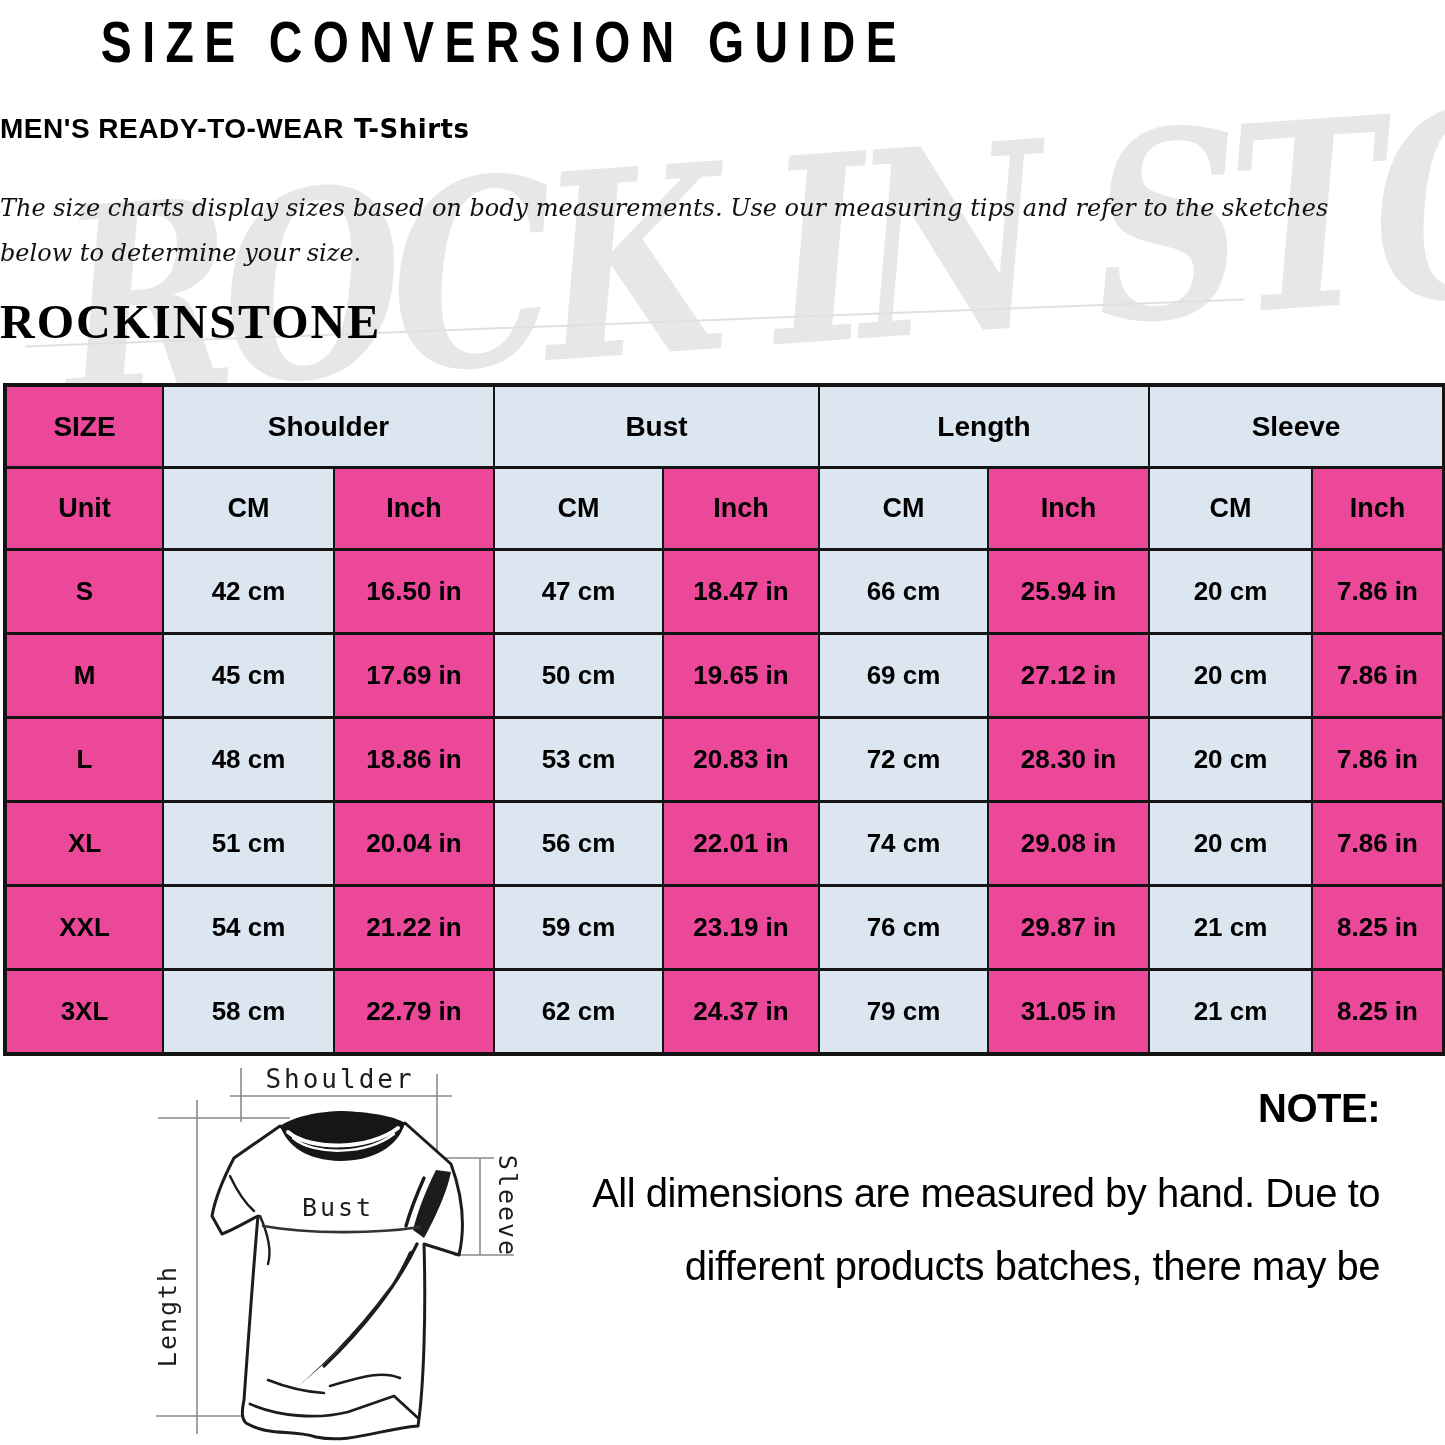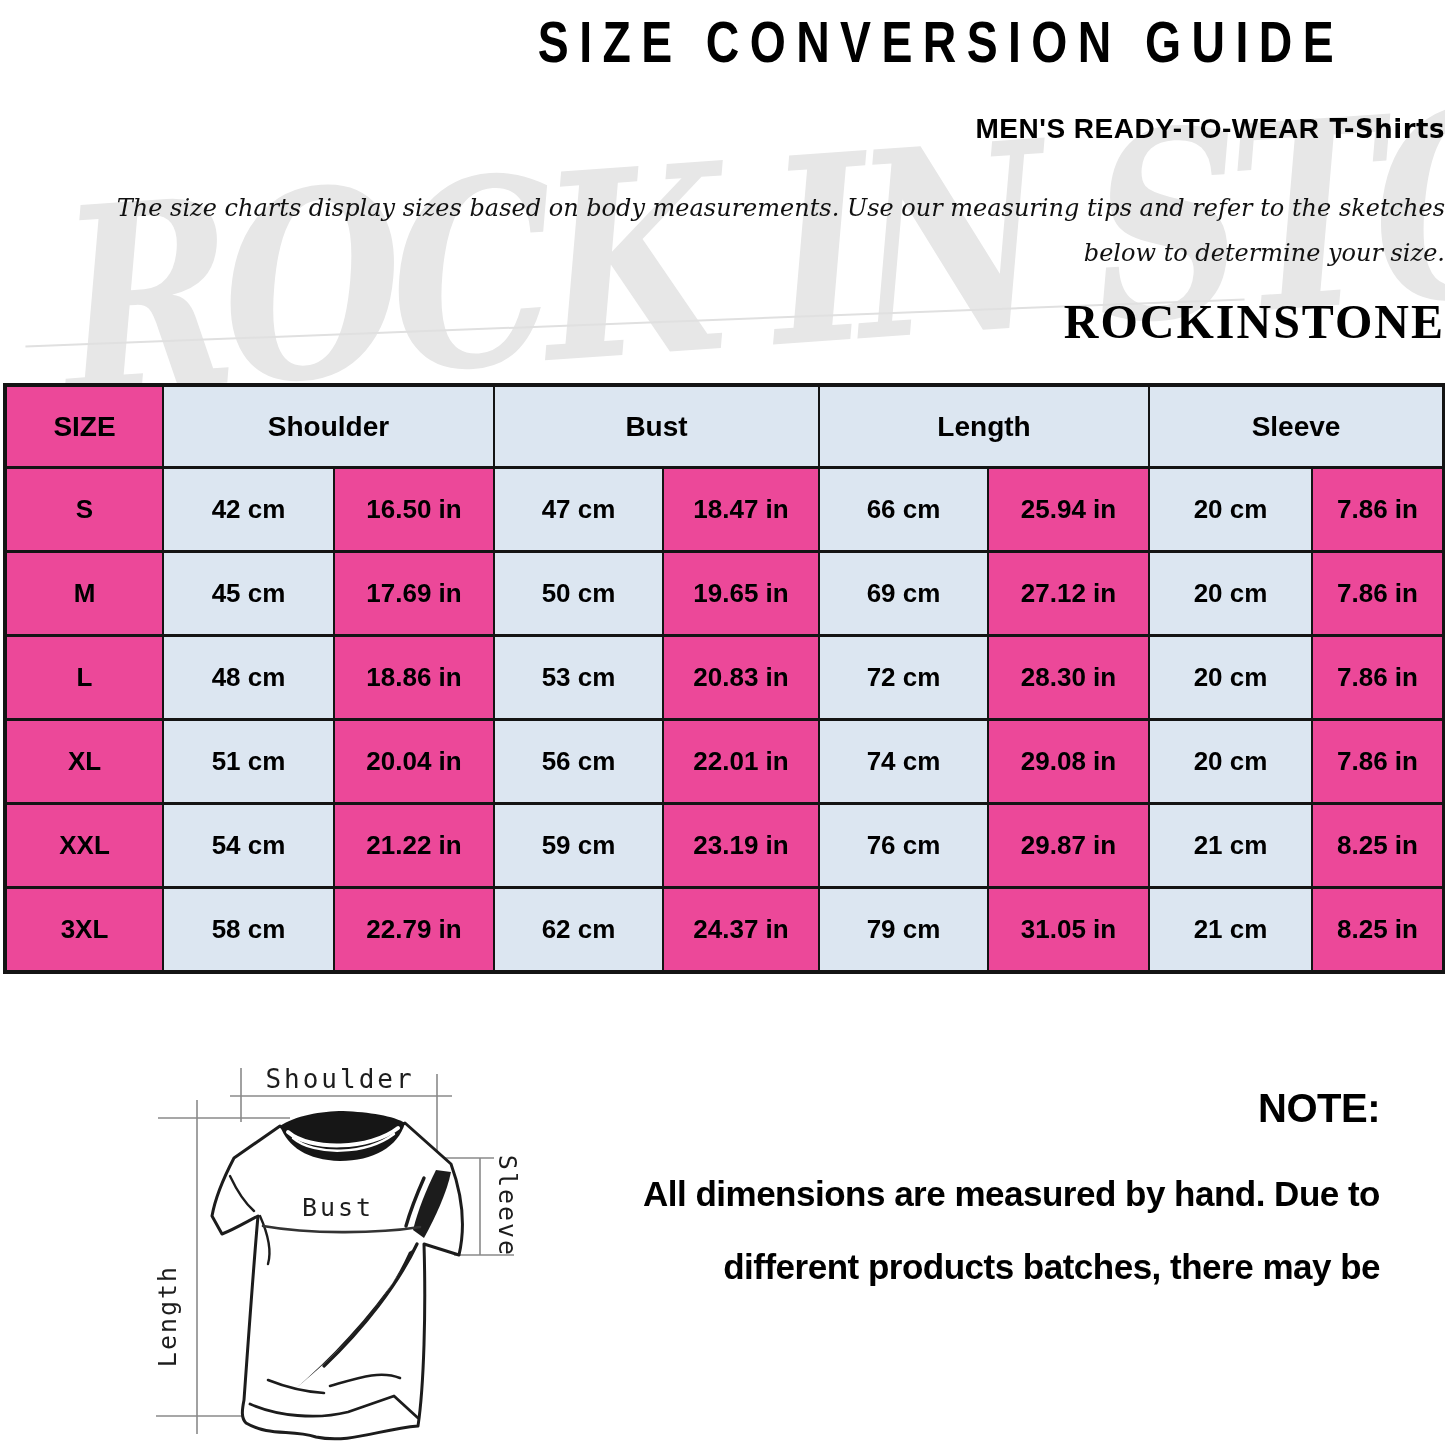--- a/index.html
+++ b/index.html
@@ -31,21 +31,21 @@
   }
   .watermark-underline {
     position: absolute;
     top: 322px; left: 25px;
     width: 1220px; height: 2px;
     background: #e0e0e0;
     transform: rotate(-2.2deg);
     z-index: 0;
   }
 
-  .layer { position: absolute; left: 0; width: 100%; z-index: 2; text-align: right; }
+  .layer { position: absolute; left: 0; width: 100%; z-index: 2; text-align: left; }
 
   
   .page-title {
     top: 8px;
     font-size: 58px;
     font-weight: 700;
     letter-spacing: 13px;
     white-space: nowrap;
   }
   .page-title > span { display: inline-block; transform: scaleX(0.80); transform-origin: center; }
@@ -116,22 +116,22 @@
     z-index: 2;
     text-align: right;
   }
   .note-heading {
     font-size: 40px;
     font-weight: 700;
     letter-spacing: -0.5px;
     margin: 0 0 26px 0;
   }
   .note-line {
-    font-size: 35px;
-    font-weight: 700;
+    font-size: 40px;
+    font-weight: 400;
     letter-spacing: -0.5px;
     line-height: 73px;
     white-space: nowrap;
   }
 </style>
 </head>
 <body>
 
 <div class="watermark">ROCK IN STONE</div>
 <div class="watermark-underline"></div>
@@ -164,20 +164,31 @@
       <col style="width:132px">
   </colgroup>
   <tbody>
       <tr class="row-group">
     <th class="c-white">SIZE</th>
     <th class="c-blue" colspan="2">Shoulder</th>
     <th class="c-blue" colspan="2">Bust</th>
     <th class="c-blue" colspan="2">Length</th>
     <th class="c-blue" colspan="2">Sleeve</th>
   </tr>
+  <tr class="row-unit">
+    <td class="c-white">Unit</td>
+    <td class="c-blue">CM</td>
+    <td class="c-white">Inch</td>
+    <td class="c-blue">CM</td>
+    <td class="c-white">Inch</td>
+    <td class="c-blue">CM</td>
+    <td class="c-white">Inch</td>
+    <td class="c-blue">CM</td>
+    <td class="c-white">Inch</td>
+  </tr>
   <tr class="row-data">
     <td class="c-white">S</td>
     <td class="c-blue">42 cm</td>
     <td class="c-white">16.50 in</td>
     <td class="c-blue">47 cm</td>
     <td class="c-white">18.47 in</td>
     <td class="c-blue">66 cm</td>
     <td class="c-white">25.94 in</td>
     <td class="c-blue">20 cm</td>
     <td class="c-white">7.86 in</td>

